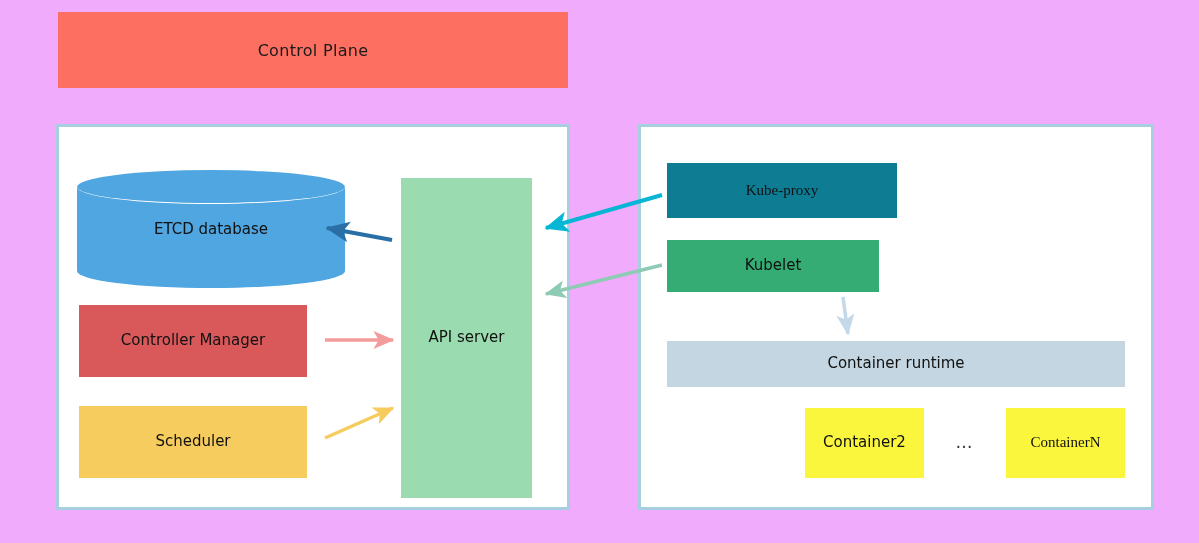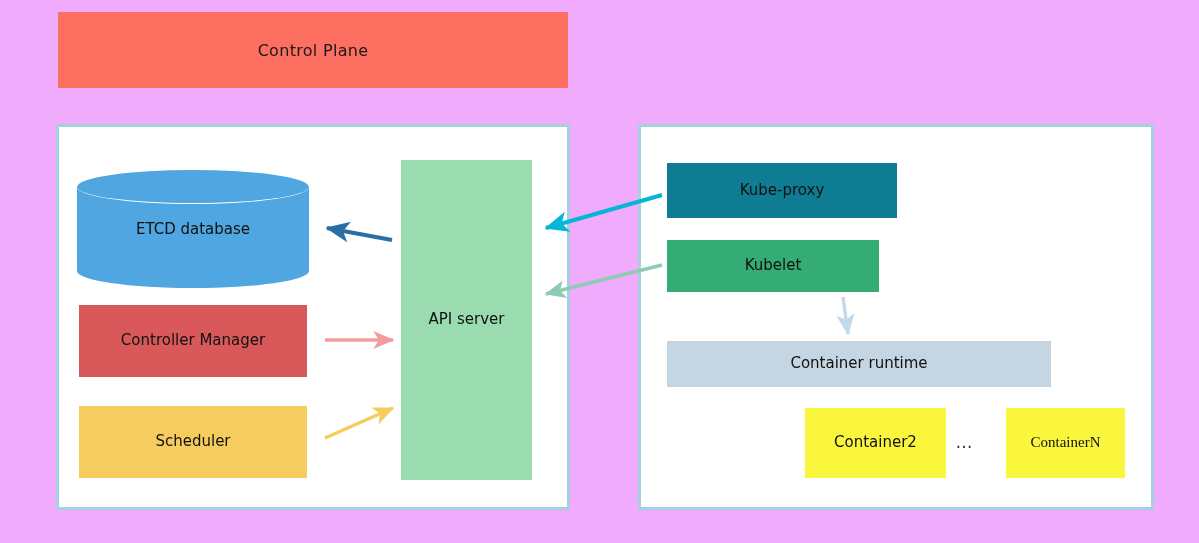--- a/index.html
+++ b/index.html
@@ -61,28 +61,28 @@
   
   #node-controller-manager {
     left: 79px; top: 305px; width: 228px; height: 72px;
     background: #D9595B;
   }
   #node-scheduler {
     left: 79px; top: 406px; width: 228px; height: 72px;
     background: #F7CC5E;
   }
   #node-api-server {
-    left: 401px; top: 160px; width: 131px; height: 320px;
+    left: 401px; top: 178px; width: 131px; height: 320px;
     background: #9ADCAF;
   }
 
   
   #node-etcd {
     position: absolute;
-    left: 77px; top: 170px; width: 232px; height: 118px; text-align: right;
+    left: 77px; top: 170px; width: 268px; height: 118px; text-align: right;
   }
   #node-etcd .cyl-body {
     position: absolute;
     left: 0; top: 17px; width: 100%; height: 84px;
     background: #4FA6E0;
   }
   #node-etcd .cyl-top {
     position: absolute;
     left: 0; top: 0; width: 100%; height: 34px;
     background: #4FA6E0;
@@ -100,36 +100,37 @@
     position: absolute;
     left: 0; top: 0; width: 100%; height: 100%;
     display: flex; align-items: center; justify-content: center;
     color: #111111; font-size: 15px;
   }
 
   
   #node-kube-proxy {
     left: 667px; top: 163px; width: 230px; height: 55px;
     background: #0E7C93;
+    font-family: Liberation Serif, serif;
   }
   #node-kubelet {
     left: 667px; top: 240px; width: 212px; height: 52px;
     background: #35AC74;
   }
   #node-container-runtime {
-    left: 667px; top: 341px; width: 384px; height: 46px;
+    left: 667px; top: 341px; width: 458px; height: 46px;
     background: #C3D6E1;
   }
   .container-box {
     background: #FAF63E;
     height: 70px;
     top: 408px;
   }
   #node-container-1 { left: 667px;  width: 119px; }
-  #node-container-2 { left: 805px;  width: 141px; }
+  #node-container-2 { left: 805px;  width: 119px; }
   #node-container-n { left: 1006px; width: 119px; font-family: Liberation Serif, serif; }
   #node-container-ellipsis {
     left: 940px; top: 408px; width: 50px; height: 70px;
     font-size: 17px; color: #333333; letter-spacing: 2px;
   }
 
   
   #arrow-layer {
     position: absolute;
     left: 0; top: 0; width: 1199px; height: 543px;

